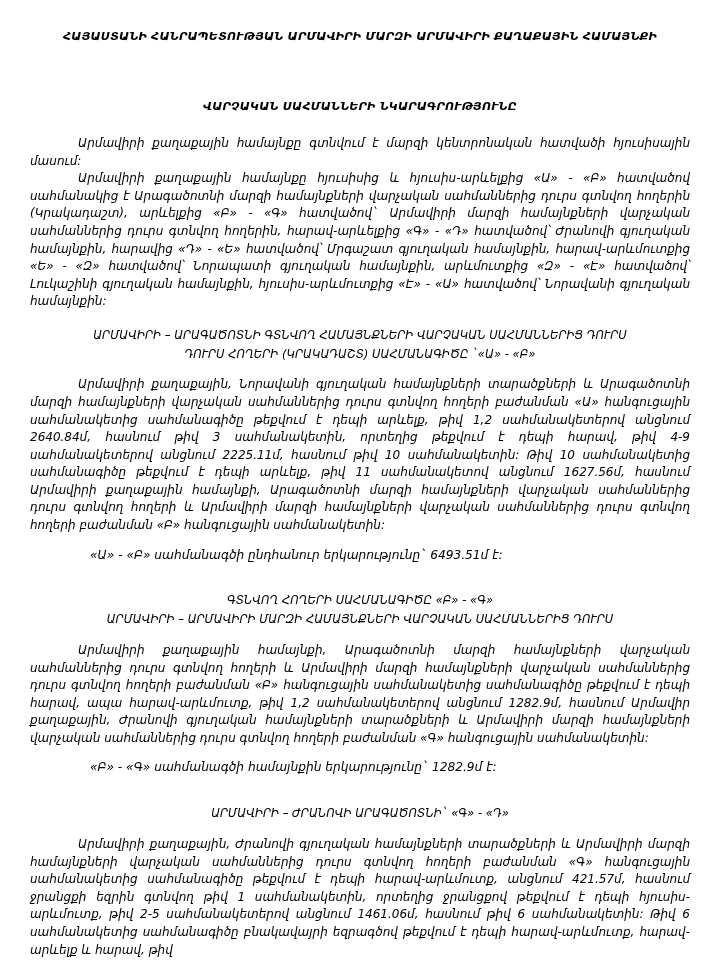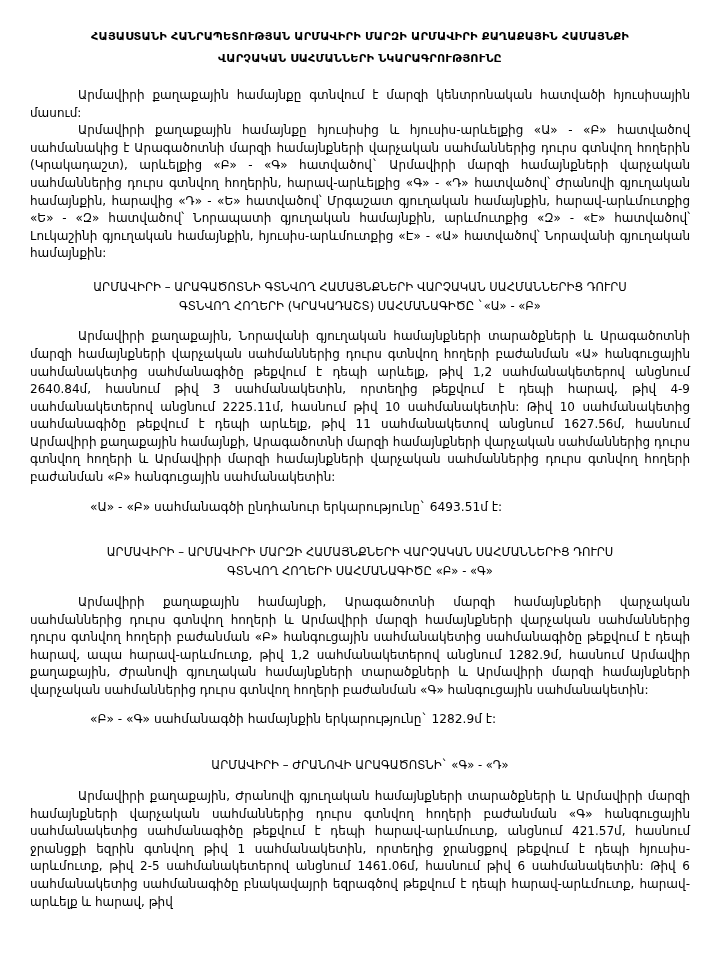--- a/index.html
+++ b/index.html
@@ -13,20 +13,21 @@
     color: #000000;
   }
   .page {
     position: relative;
     width: 709px;
     height: 977px;
     background: #ffffff;
     overflow: hidden;
     box-sizing: border-box;
     padding: 8px;
+    font-style: italic;
   }
   .content {
     position: absolute;
     left: 30px;
     top: 0;
     width: 660px;
   }
   .doc-title {
     text-align: center;
     font-size: 11.4px;
@@ -38,20 +39,21 @@
   }
   .doc-title .title-line {
     display: block;
     white-space: nowrap;
   }
   .title-line-1 {
     font-size: 11.3px;
   }
   .title-line-2 {
     font-size: 11.3px;
+    margin-top: 48px;
   }
   .body-para {
     text-align: justify;
     text-justify: inter-word;
     font-size: 12px;
     line-height: 1.465;
     margin: 0;
     text-indent: 48px;
     hyphens: none;
   }
@@ -91,31 +93,31 @@
 
     <div class="gap-lg"></div>
 
     <div class="para-block">
       <p class="body-para">Արմավիրի քաղաքային համայնքը գտնվում է մարզի կենտրոնական հատվածի հյուսիսային մասում:</p>
       <p class="body-para">Արմավիրի քաղաքային համայնքը հյուսիսից և հյուսիս-արևելքից «Ա» - «Բ» հատվածով սահմանակից է Արագածոտնի մարզի համայնքների վարչական սահմաններից դուրս գտնվող հողերին (Կրակադաշտ), արևելքից «Բ» - «Գ» հատվածով` Արմավիրի մարզի համայնքների վարչական սահմաններից  դուրս գտնվող հողերին, հարավ-արևելքից «Գ» - «Դ» հատվածով՝ Ժրանովի գյուղական համայնքին, հարավից «Դ» - «Ե» հատվածով՝ Մրգաշատ գյուղական համայնքին, հարավ-արևմուտքից «Ե» - «Զ» հատվածով՝ Նորապատի գյուղական համայնքին, արևմուտքից «Զ» - «Է» հատվածով՝ Լուկաշինի գյուղական համայնքին, հյուսիս-արևմուտքից «Է» - «Ա» հատվածով՝ Նորավանի  գյուղական համայնքին:</p>
     </div>
 
     <div class="section-heading">
       <span class="h-line">ԱՐՄԱՎԻՐԻ – ԱՐԱԳԱԾՈՏՆԻ ԳՏՆՎՈՂ ՀԱՄԱՅՆՔՆԵՐԻ ՎԱՐՉԱԿԱՆ ՍԱՀՄԱՆՆԵՐԻՑ ԴՈՒՐՍ</span>
-      <span class="h-line">ԳՏՆՎՈՂ ՀՈՂԵՐԻ  (ԿՐԱԿԱԴԱՇՏ) ՍԱՀՄԱՆԱԳԻԾԸ `«Ա» - «Բ»</span>
+      <span class="h-line">ԴՈՒՐՍ ՀՈՂԵՐԻ  (ԿՐԱԿԱԴԱՇՏ) ՍԱՀՄԱՆԱԳԻԾԸ `«Ա» - «Բ»</span>
     </div>
 
     <div class="para-block">
       <p class="body-para">Արմավիրի քաղաքային, Նորավանի գյուղական համայնքների տարածքների և Արագածոտնի մարզի համայնքների վարչական սահմաններից դուրս գտնվող հողերի բաժանման «Ա» հանգուցային սահմանակետից սահմանագիծը թեքվում է դեպի արևելք, թիվ 1,2 սահմանակետերով  անցնում 2640.84մ, հասնում թիվ 3 սահմանակետին, որտեղից թեքվում է դեպի հարավ, թիվ 4-9 սահմանակետերով անցնում 2225.11մ, հասնում թիվ 10 սահմանակետին: Թիվ 10 սահմանակետից սահմանագիծը թեքվում է դեպի արևելք, թիվ 11 սահմանակետով  անցնում  1627.56մ, հասնում Արմավիրի քաղաքային համայնքի, Արագածոտնի մարզի համայնքների վարչական սահմաններից դուրս գտնվող հողերի և Արմավիրի մարզի համայնքների վարչական սահմաններից դուրս գտնվող հողերի բաժանման «Բ» հանգուցային սահմանակետին:</p>
       <p class="sub-line">«Ա» - «Բ» սահմանագծի ընդհանուր երկարությունը` 6493.51մ է:</p>
     </div>
 
     <div class="section-heading">
+      <span class="h-line">ԳՏՆՎՈՂ ՀՈՂԵՐԻ  ՍԱՀՄԱՆԱԳԻԾԸ  «Բ» - «Գ»</span>
       <span class="h-line">ԱՐՄԱՎԻՐԻ – ԱՐՄԱՎԻՐԻ ՄԱՐԶԻ ՀԱՄԱՅՆՔՆԵՐԻ ՎԱՐՉԱԿԱՆ ՍԱՀՄԱՆՆԵՐԻՑ ԴՈՒՐՍ</span>
-      <span class="h-line">ԳՏՆՎՈՂ ՀՈՂԵՐԻ  ՍԱՀՄԱՆԱԳԻԾԸ  «Բ» - «Գ»</span>
     </div>
 
     <div class="para-block">
       <p class="body-para">Արմավիրի քաղաքային համայնքի, Արագածոտնի մարզի համայնքների վարչական սահմաններից դուրս գտնվող հողերի և Արմավիրի մարզի համայնքների վարչական սահմաններից դուրս գտնվող հողերի  բաժանման «Բ» հանգուցային սահմանակետից սահմանագիծը  թեքվում է դեպի հարավ, ապա հարավ-արևմուտք, թիվ 1,2 սահմանակետերով անցնում 1282.9մ, հասնում Արմավիր քաղաքային, Ժրանովի գյուղական համայնքների տարածքների և  Արմավիրի մարզի համայնքների վարչական սահմաններից դուրս գտնվող հողերի  բաժանման «Գ» հանգուցային սահմանակետին:</p>
       <p class="sub-line">«Բ» - «Գ» սահմանագծի համայնքին երկարությունը` 1282.9մ է:</p>
     </div>
 
     <div class="section-heading">
       <span class="h-line">ԱՐՄԱՎԻՐԻ – ԺՐԱՆՈՎԻ  ԱՐԱԳԱԾՈՏՆԻ` «Գ» - «Դ»</span>
     </div>

